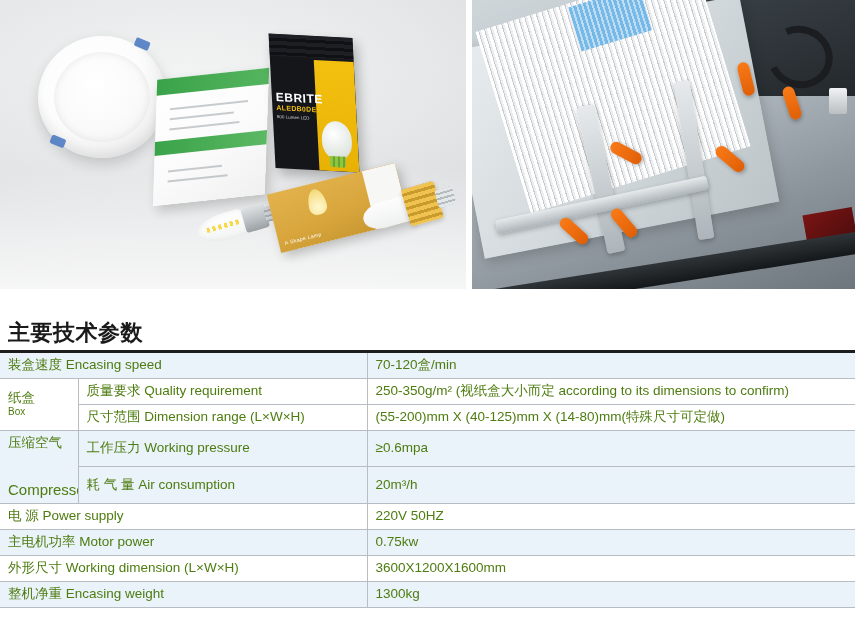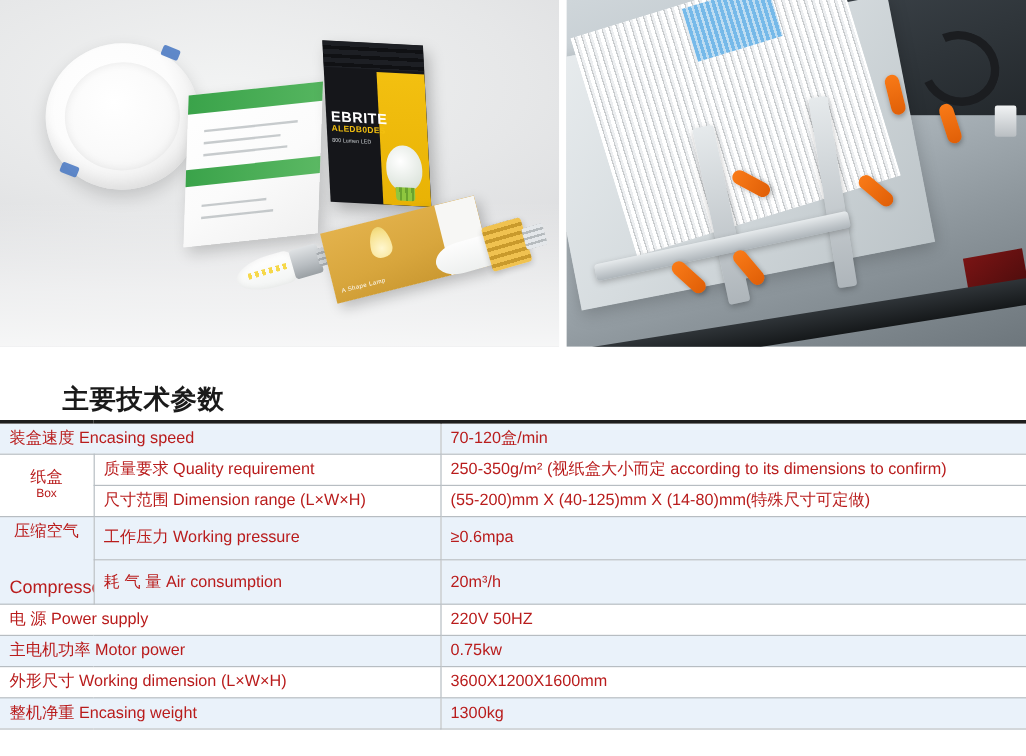--- a/index.html
+++ b/index.html
@@ -175,21 +175,21 @@
   .sensor { position:absolute; right:8px; top:88px; width:18px; height:26px;
     background:linear-gradient(180deg,#f1f3f4,#b9bec2); border-radius:2px; }
   .red-blk { position:absolute; right:0; bottom:44px; width:50px; height:34px;
     background:linear-gradient(150deg,#7a1414,#4a0c0c); transform:rotate(-10deg); }
   .belt { position:absolute; left:-10px; bottom:6px; width:420px; height:22px;
     background:linear-gradient(180deg,#2f3438,#15181a); transform:rotate(-9deg); }
 
   
   .title-row {
     position: absolute; left: 8px; top: 318px;
-    display: flex; align-items: flex-end; gap: 23px; margin-left: 44px;
+    display: flex; align-items: flex-end; gap: 23px;
   }
   .title-cn {
     font-size: 22px; font-weight: bold; color: #1a1a1a; letter-spacing: .5px;
     font-family: "DejaVu Sans", "Liberation Sans", sans-serif;
   }
   .title-en {
     font-size: 18px; color: #8b8e91; letter-spacing: .2px;
     font-family: "Liberation Sans", sans-serif;
   }
 
@@ -197,35 +197,34 @@
   .spec-table {
     position: absolute; left: 0; top: 350px;
     width: 855px;
     border-collapse: collapse;
     table-layout: fixed;
     border-top: 3px solid #1d1d1d;
     border-bottom: 1px solid #9aa1a6;
   }
   .spec-table td {
     font-size: 13.5px;
-    color: #b91c1c;
+    color: #4d7c0f;
     padding: 4px 8px;
     border-bottom: 1px solid #b7bdc2;
     border-right: 1px solid #b7bdc2;
     font-family: "Liberation Sans", "DejaVu Sans", sans-serif;
     vertical-align: middle;
     line-height: 1.25;
     white-space: nowrap;
     overflow: hidden;
   }
   .spec-table tr td:last-child { border-right: none; }
   .spec-table tr.alt td { background: #eaf2fa; }
   .spec-table tr.plain td { background: #ffffff; }
   .spec-table td.merge-cell {
-    text-align: center;
     border-right: 1px solid #b7bdc2;
   }
   .merge-cn { display:block; font-size: 13.5px; }
   .merge-en { display:block; font-size: 10px; }
   .merge-en.small { font-size: 15px; margin-top: 29px; }
   td.label-span { }
   .row-h { height: 25px; }
 </style>
 </head>
 <body>

